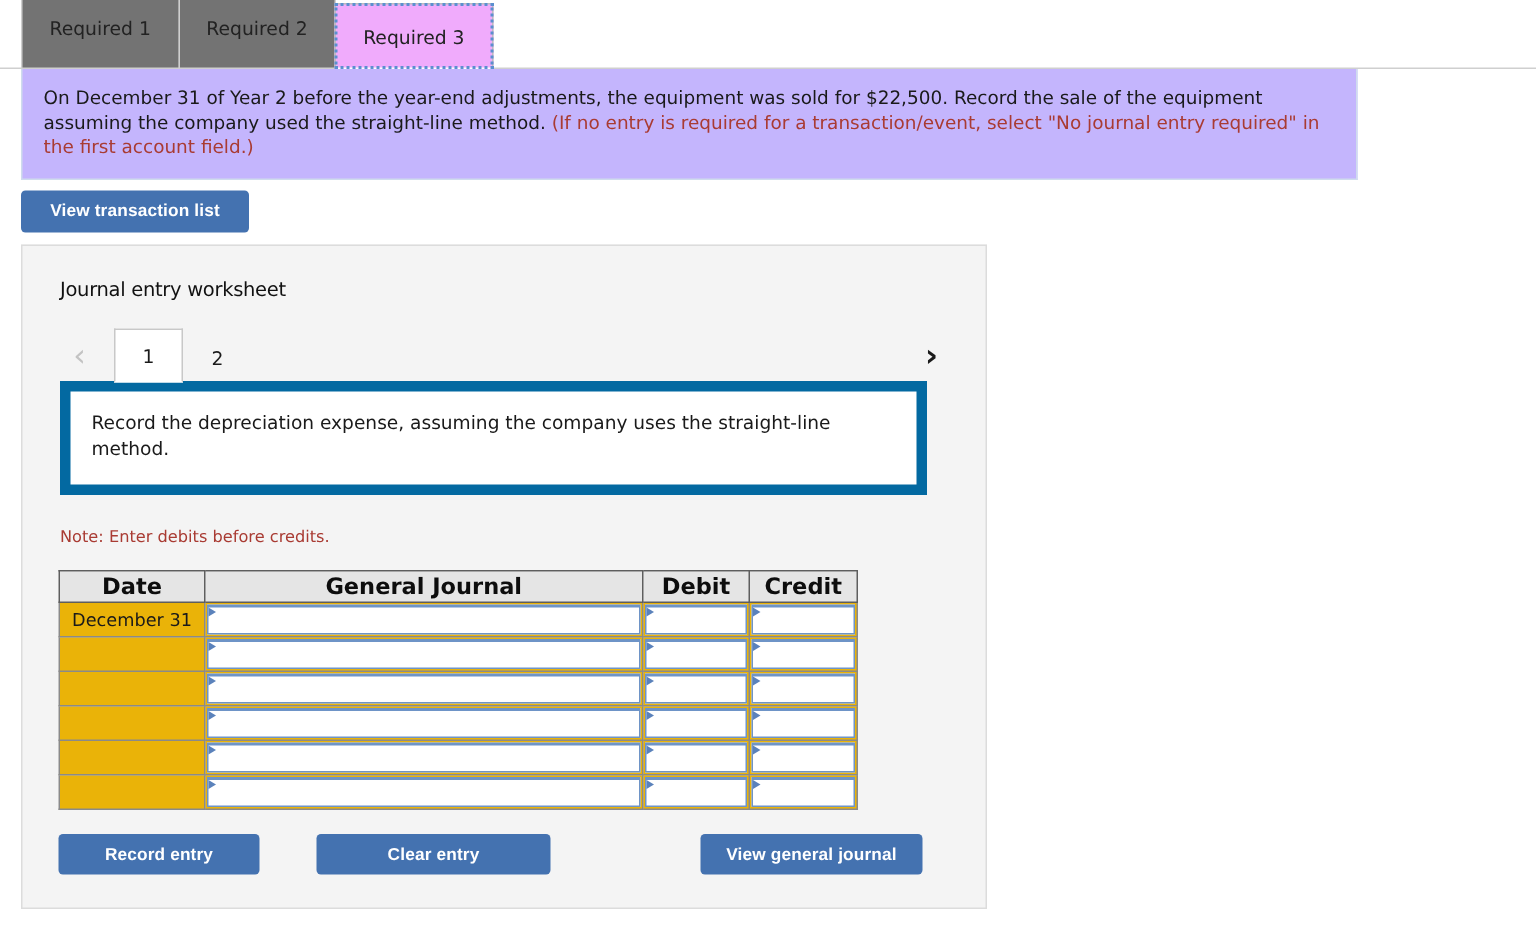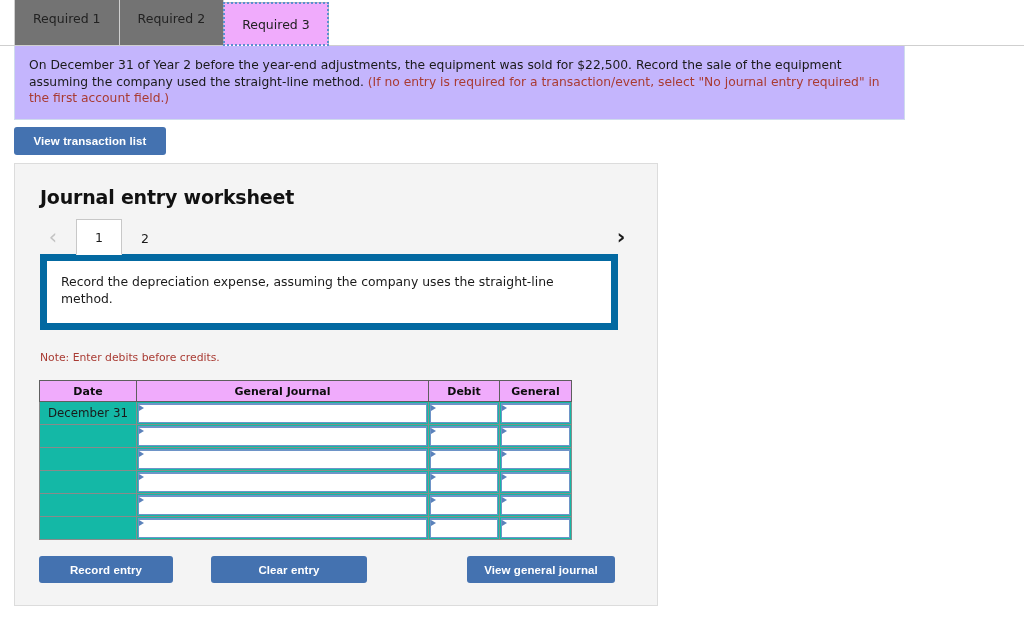--- a/index.html
+++ b/index.html
@@ -108,22 +108,22 @@
     width: 644px;
     height: 443px;
     box-sizing: border-box;
     background: #f4f4f4;
     border: 1px solid #dcdcdc;
   }
   .panel-title {
     position: absolute;
     left: 25px;
     top: 22px;
-    font-size: 19px;
-    font-weight: bold;
+    font-size: 13px;
+    font-weight: normal;
     color: #111;
     letter-spacing: -0.2px;
   }
 
   
   .pager {
     position: absolute;
     left: 25px;
     top: 55px;
     width: 594px;
@@ -202,34 +202,34 @@
   
   .jtable {
     position: absolute;
     left: 24px;
     top: 216px;
     border-collapse: collapse;
     background: #ffffff;
     font-size: 11.8px;
   }
   .jtable th {
-    background: #f0abfc;
+    background: #e5e5e5;
     border: 1px solid #5e5e5e;
     color: #0d0d0d;
     font-weight: bold;
-    font-size: 11px;
+    font-size: 15px;
     height: 20px;
     padding: 0;
     text-align: center;
   }
   .jtable td {
     border: 1px solid #8a8a8a;
     padding: 0;
     height: 22px;
-    background: #14b8a6;
+    background: #eab308;
   }
   .col-date   { width: 96px; }
   .col-gj     { width: 291px; }
   .col-debit  { width: 70px; }
   .col-credit { width: 71px; }
 
   .date-cell {
     text-align: center;
     font-size: 11.8px;
     color: #1a1a1a;
@@ -304,21 +304,21 @@
   <div class="desc-box">Record the depreciation expense, assuming the company uses the straight-line method.</div>
 
   <div class="note">Note: Enter debits before credits.</div>
 
   <table class="jtable">
     <thead>
       <tr>
         <th class="col-date">Date</th>
         <th class="col-gj">General Journal</th>
         <th class="col-debit">Debit</th>
-        <th class="col-credit">General</th>
+        <th class="col-credit">Credit</th>
       </tr>
     </thead>
     <tbody>
         <tr>
           <td class="col-date date-cell">December 31</td>
           <td class="col-gj">
             <div class="cellwrap">
               <div class="fakeinput"></div>
             </div>
           </td>

